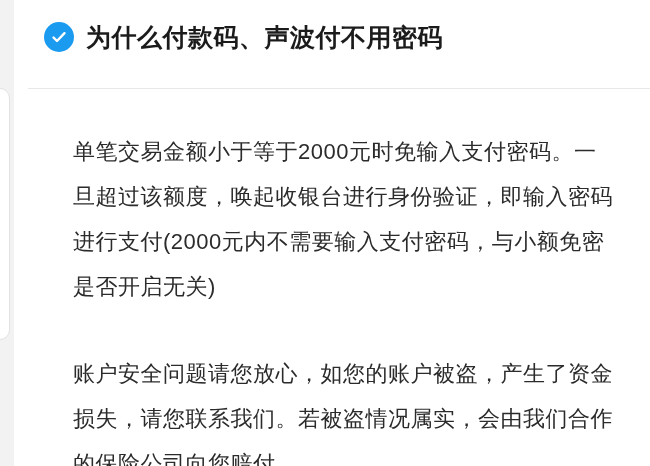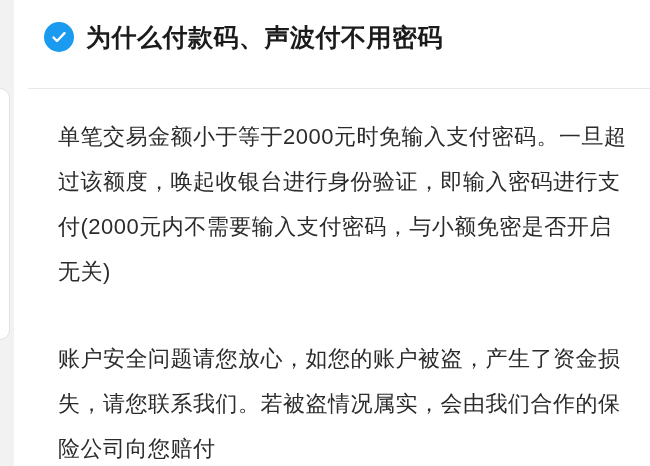--- a/index.html
+++ b/index.html
@@ -81,21 +81,21 @@
     position: absolute;
     left: 44px;
     top: 114px;
     width: 570px;
   }
   .para {
     font-size: 22px;
     line-height: 45px;
     color: #2b2b2b;
     letter-spacing: 0.5px;
-    margin: 0;
+    margin: 15px;
   }
   .para + .para {
     margin-top: 42px;
   }
 </style>
 </head>
 <body>
 
 <div class="page">
 

